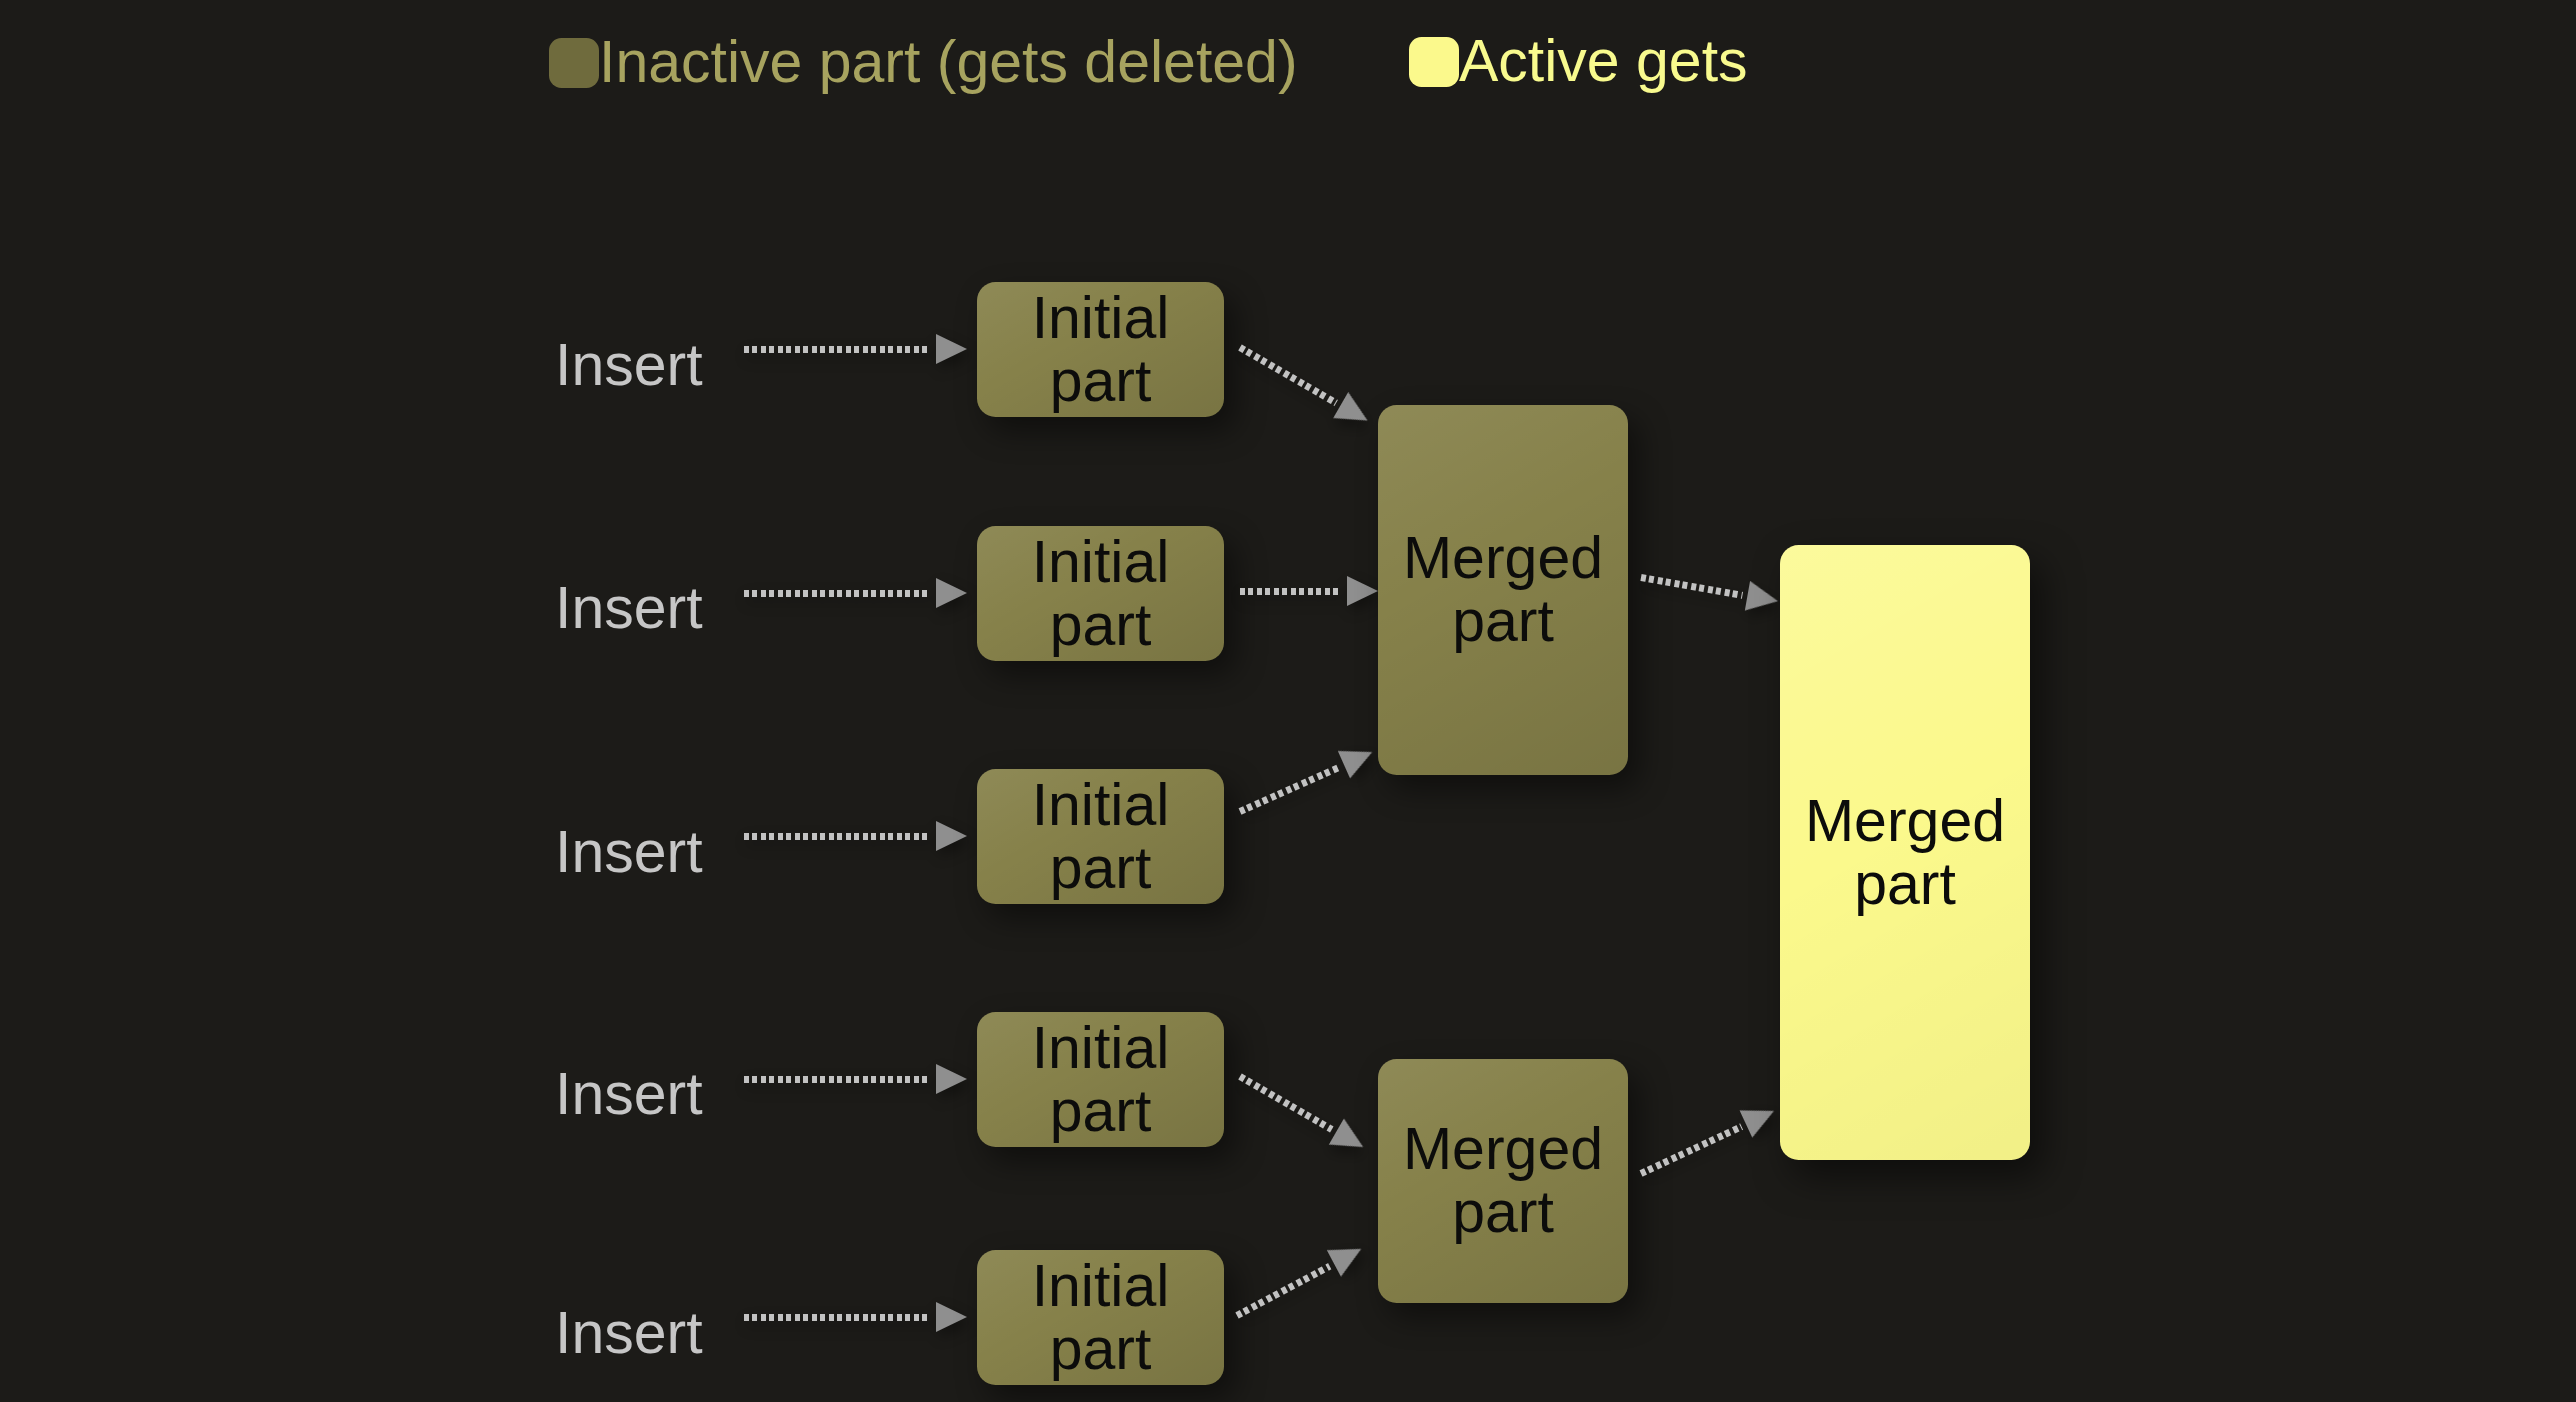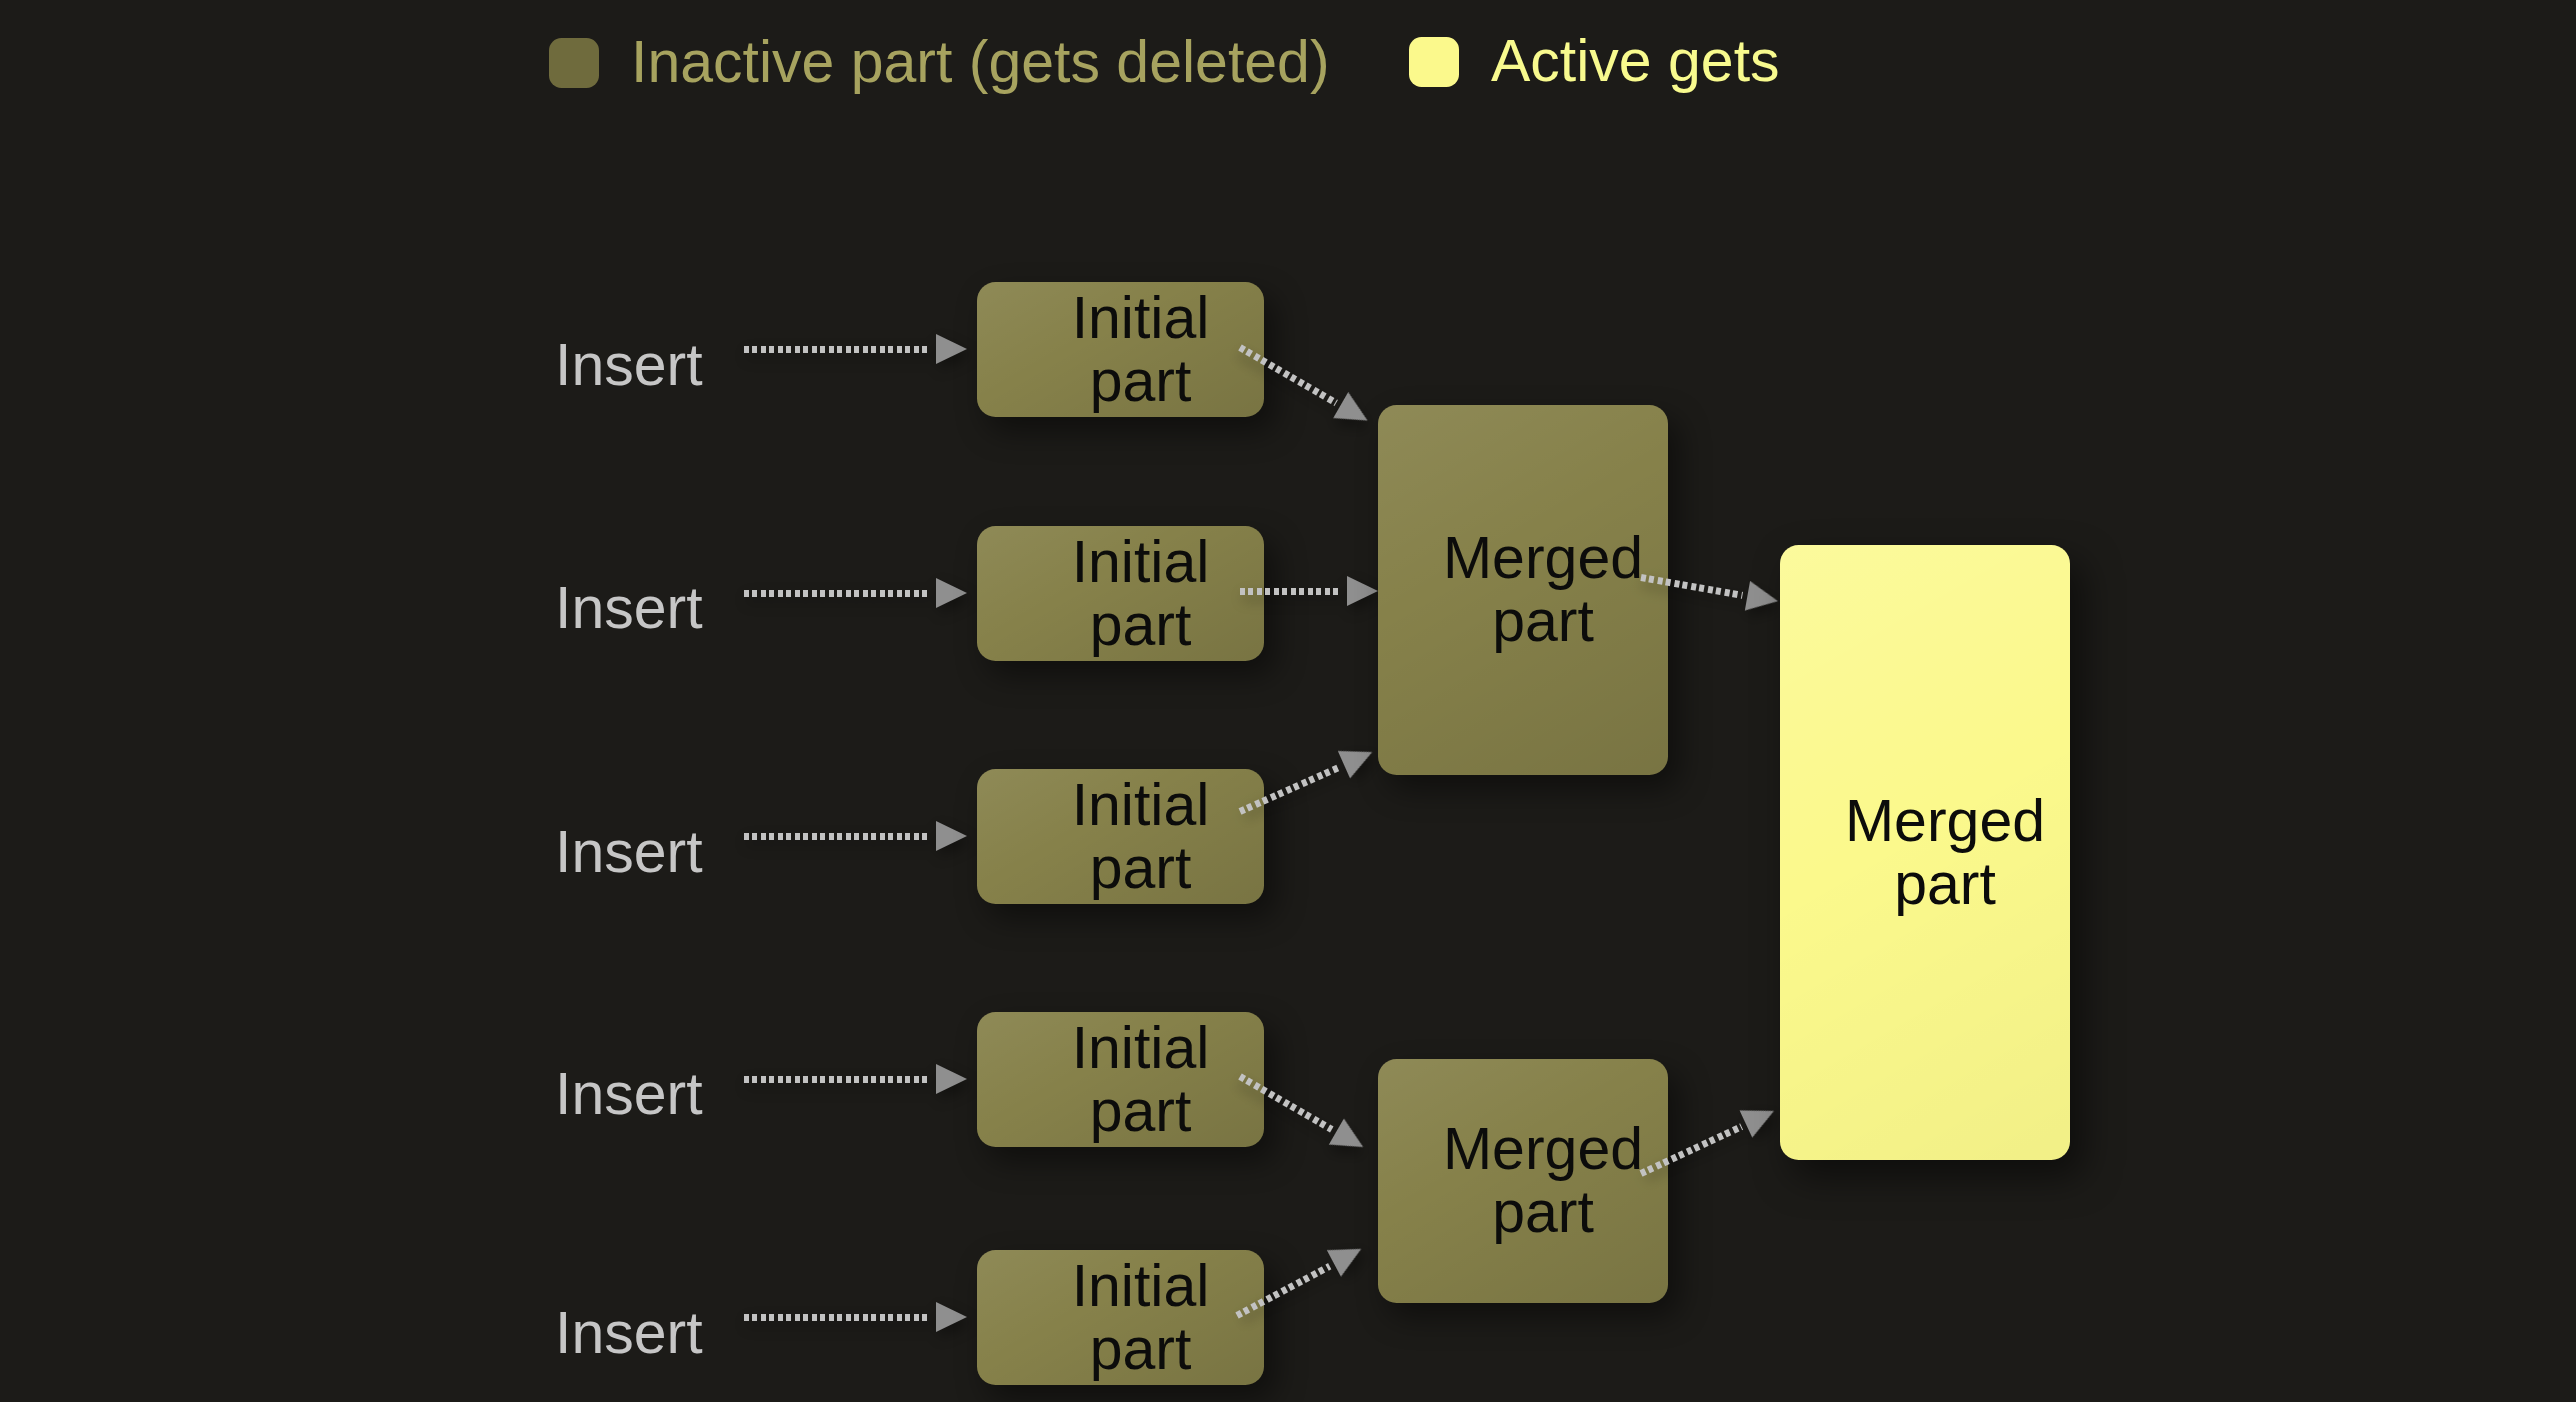--- a/index.html
+++ b/index.html
@@ -7,21 +7,21 @@
     position:relative;
     width:2576px;height:1402px;
     overflow:hidden;
     background:var(--background,#1c1b18);
     font-family:"Liberation Sans", sans-serif;
   }
   
   .legend-item{
     position:absolute;
     display:flex;align-items:center;
-    height:51px;gap:32px;
+    height:51px;
   }
   .swatch{
     width:50px;height:50px;border-radius:12.4px;flex:0 0 auto;
   }
   .swatch.inactive{background:var(--inactive-swatch,#6f6b3d);}
   .swatch.active{background:var(--active-fill,#fbf98c);}
   .legend-label{font-size:59px;line-height:1;white-space:nowrap;}
   .legend-label.inactive{color:var(--inactive-text,#a7a35f);}
   .legend-label.active{color:var(--active-text,#f8fa8e);}
   
@@ -49,21 +49,20 @@
     border-top:15.5px solid transparent;
     border-bottom:15.5px solid transparent;
   }
   
   .box{
     position:absolute;border-radius:18.6px;
     display:flex;align-items:center;justify-content:center;
     text-align:center;
     font-size:59px;line-height:1.06;
     color:var(--box-text,#0c0c0b);
-    padding-left:40px;
   }
   .box .box-label{white-space:pre-line;}
   .box.olive{
     background-color:var(--inactive-fill,#86814a);
     background-image:linear-gradient(150deg, rgba(255,255,255,.07), rgba(255,255,255,0) 40%, rgba(0,0,0,.10));
     box-shadow:10.8px 14px 31px rgba(0,0,0,.45);
   }
   .box.yellow{
     background-color:var(--active-fill,#fbf98c);
     background-image:linear-gradient(150deg, rgba(255,255,255,.14), rgba(255,255,255,0) 45%, rgba(0,0,0,.04));

